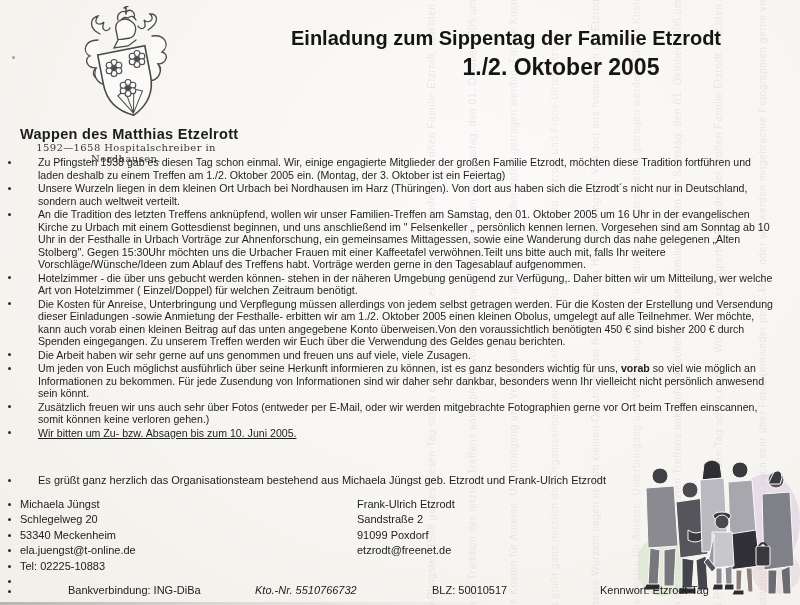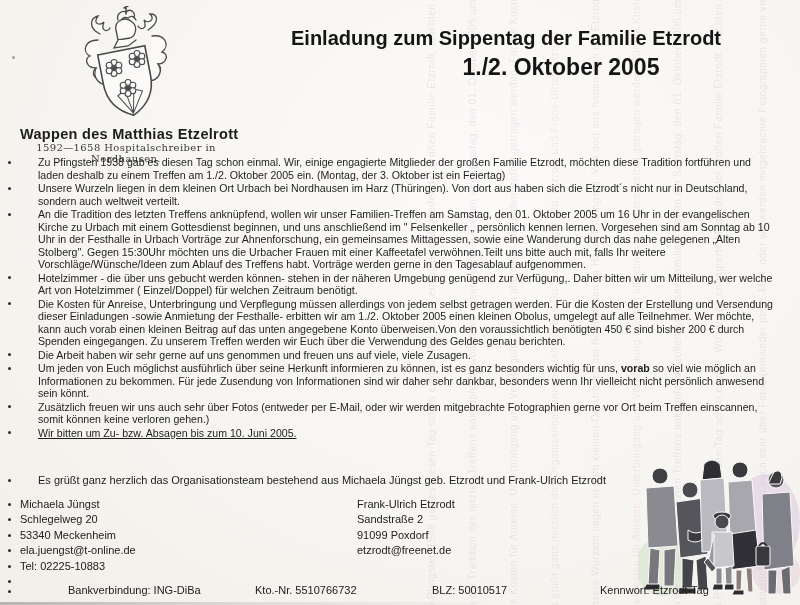--- a/index.html
+++ b/index.html
@@ -69,21 +69,21 @@
   }
   .contact-right{position:absolute;left:345px;top:0;width:280px;}
   .contact-right .c-row{height:15.4px;margin-left:12px;}
   
   .footer-row{position:absolute;left:0;top:584px;width:800px;height:16px;font-size:11px;}
   .footer-row .dot{
     position:absolute;left:8px;top:6px;width:3px;height:3px;border-radius:50%;background:#2b2b2b;
   }
   .f-item{position:absolute;top:0;white-space:nowrap;}
   .f-bank{left:52px;margin-left:16px;}
-  .f-kto{left:255px;}
+  .f-kto{left:255px;font-style:italic;}
   .f-blz{left:432px;}
   .f-kw{left:600px;}
   
   .people-illustration{position:absolute;left:638px;top:454px;}
   
   .scan-edge-bottom{
     position:absolute;left:0;right:30%;bottom:0;height:3px;
     background:linear-gradient(to right, rgba(95,95,95,.40), rgba(120,120,120,.18) 45%, transparent 90%);
   }
   .scan-mark-topleft{

